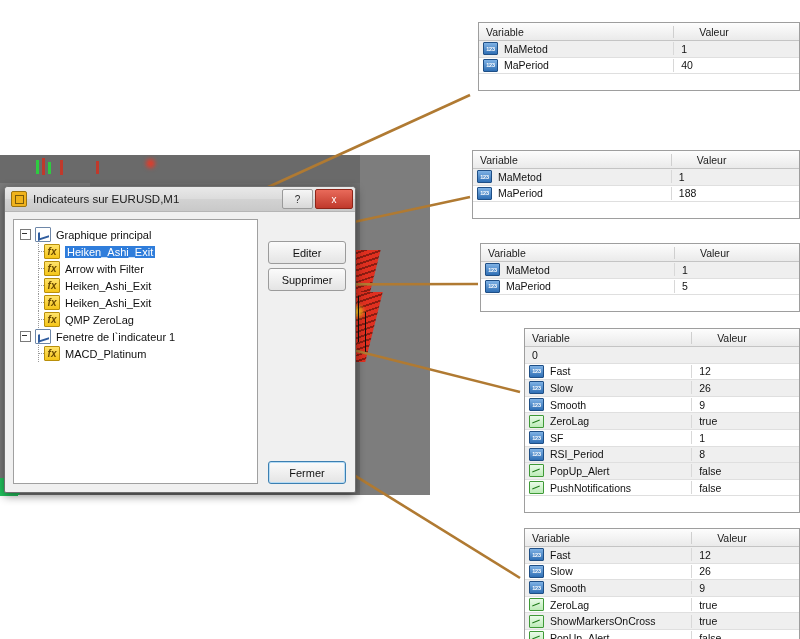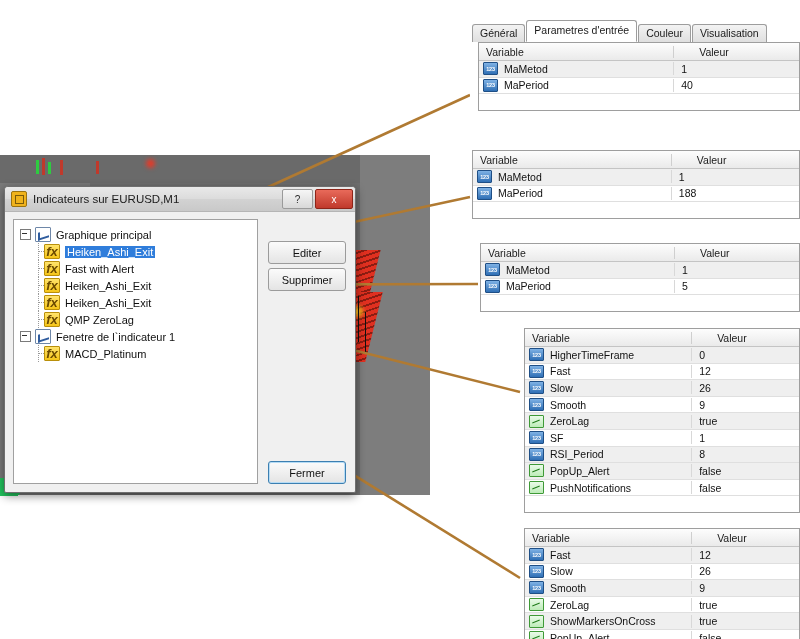--- a/index.html
+++ b/index.html
@@ -62,21 +62,21 @@
     border-top:1px dotted #9a9a9a;}
   .expander{width:9px;height:9px;border:1px solid #7a7a7a;background:#fff;margin-right:4px;
     position:relative;flex:none;}
   .expander:before{content:"";position:absolute;left:1px;top:3px;width:5px;border-top:1px solid #333;}
   .ico-chart{width:14px;height:13px;flex:none;margin-right:5px;background:#fff;
     border:1px solid #6e87a8;border-radius:1px;position:relative;}
   .ico-chart:after{content:"";position:absolute;left:2px;top:3px;width:9px;height:6px;
     border-bottom:2px solid #2f5c9e;border-left:2px solid #2f5c9e;transform:skewY(-18deg);}
   .ico-fx{width:14px;height:13px;flex:none;margin-right:5px;border-radius:1px;
     background:linear-gradient(180deg,#ffe36b,#f5c518);border:1px solid #b98f0a;
-    font-size:13px;font-style:italic;font-weight:bold;color:#6b4a00;
+    font-size:10px;font-style:italic;font-weight:bold;color:#6b4a00;
     display:flex;align-items:center;justify-content:center;line-height:1;}
   .node-label{font-size:11px;color:#101010;white-space:nowrap;}
   .node.selected .node-label{background:#2f7ddb;color:#fff;padding:0 2px;}
   .indent1{margin-left:14px;}
 
   .dlg-btn{position:absolute;width:76px;height:21px;
     background:linear-gradient(180deg,#fbfbfb,#e4e4e4);
     border:1px solid #9b9b9b;border-radius:3px;font-size:11px;color:#111;
     display:flex;align-items:center;justify-content:center;}
   #btn-editer{left:263px;top:30px;}
@@ -173,21 +173,21 @@
           <span class="node-label">Graphique principal</span>
         </div>
         <div class="node child selected indent1">
           <div class="guide"></div>
           <div class="ico-fx">fx</div>
           <span class="node-label">Heiken_Ashi_Exit</span>
         </div>
         <div class="node child indent1">
           <div class="guide"></div>
           <div class="ico-fx">fx</div>
-          <span class="node-label">Fast with Alert</span>
+          <span class="node-label">Arrow with Filter</span>
         </div>
         <div class="node child indent1">
           <div class="guide"></div>
           <div class="ico-fx">fx</div>
           <span class="node-label">Heiken_Ashi_Exit</span>
         </div>
         <div class="node child indent1">
           <div class="guide"></div>
           <div class="ico-fx">fx</div>
           <span class="node-label">Heiken_Ashi_Exit</span>
@@ -208,26 +208,20 @@
           <span class="node-label">MACD_Platinum</span>
         </div>
       </div>
     <div class="dlg-btn" id="btn-editer">Editer</div>
     <div class="dlg-btn" id="btn-supprimer">Supprimer</div>
     <div class="dlg-btn" id="btn-fermer">Fermer</div>
   </div>
 </div>
 
 <div class="panel" style="left:470px;top:22px;width:330px;">
-  <div class="tabs" id="tabbar">
-      <div class="tab">Général</div>
-      <div class="tab active">Parametres d'entrée</div>
-      <div class="tab">Couleur</div>
-      <div class="tab">Visualisation</div>
-    </div>
   <div class="grid" id="grid0" style="width:322px;margin-left:8px;">
       <div class="grid-head">
         <div class="gh c1">Variable</div>
         <div class="gh c2">Valeur</div>
       </div>
       <div class="grow alt">
         <div class="gc1">
           <div class="vico num">123</div>
           <span class="vname">MaMetod</span>
         </div>
@@ -292,24 +286,20 @@
     </div>
 </div>
 
 <div class="panel" style="left:524px;top:328px;width:276px;">
   <div class="grid" id="grid3" style="width:276px;">
       <div class="grid-head">
         <div class="gh c1">Variable</div>
         <div class="gh c2">Valeur</div>
       </div>
       <div class="grow alt">
-        <div class="gc1">
-          <div class="vico num">123</div>
-          <span class="vname">HigherTimeFrame</span>
-        </div>
         <div class="gc2">0</div>
       </div>
       <div class="grow">
         <div class="gc1">
           <div class="vico num">123</div>
           <span class="vname">Fast</span>
         </div>
         <div class="gc2">12</div>
       </div>
       <div class="grow alt">

